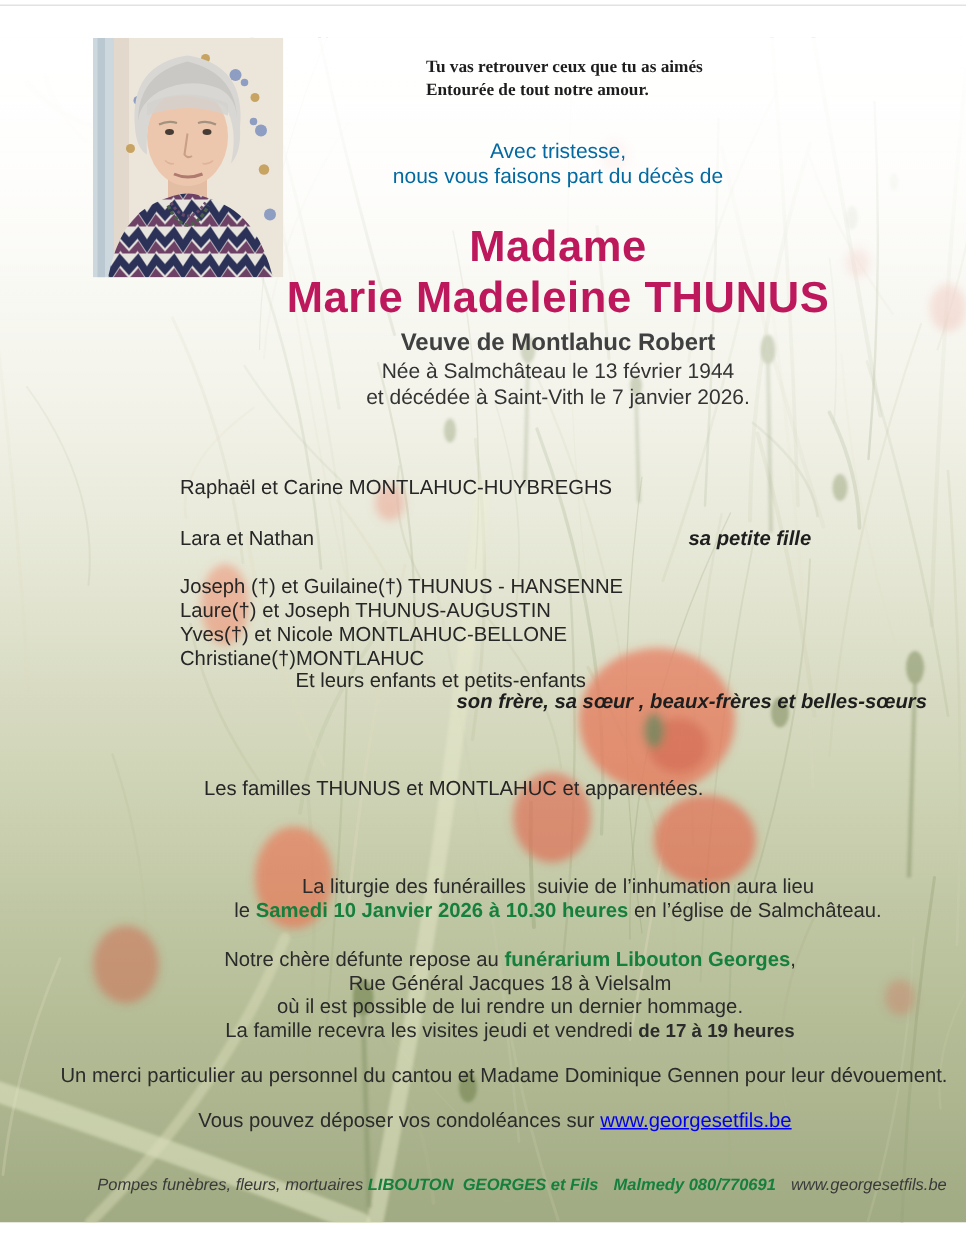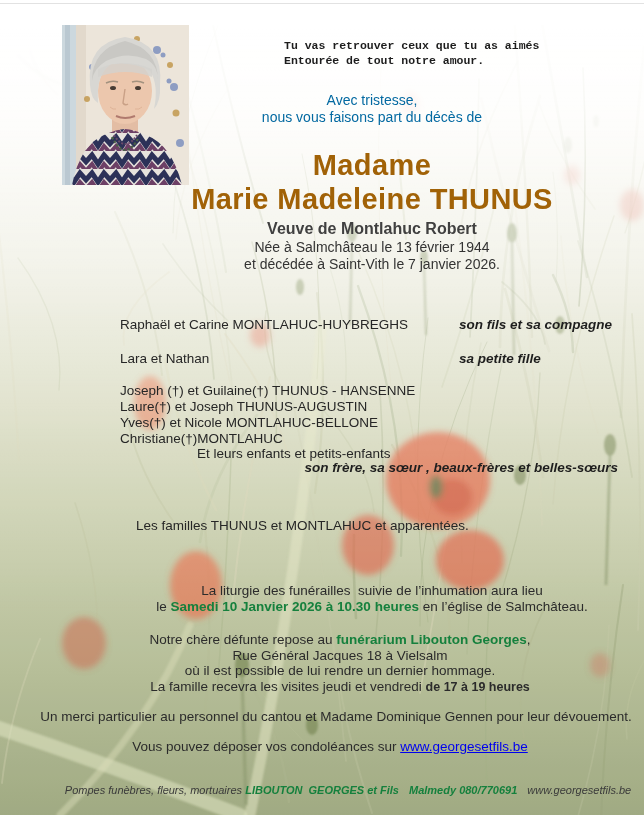--- a/index.html
+++ b/index.html
@@ -15,26 +15,26 @@
   .field { position:absolute; left:0; top:25px; width:644px; height:790px; z-index:0; }
   .field svg { display:block; width:100%; height:100%; }
 
   
   .portrait { position:absolute; left:62px; top:25px; width:127px; height:160px; z-index:2; overflow:hidden; }
   .portrait svg { display:block; width:100%; height:100%; }
 
   
   .txt { position:absolute; z-index:3; }
   .quote {
-    left:284px; top:38px; font-family:Liberation Mono, monospace;
+    left:284px; top:38px; font-family:Liberation Serif, serif;
     font-weight:700; font-size:11.5px; line-height:15px; color:#1d1d1d;
   }
   .col-main { left:100px; right:0; text-align:center; }
   .intro  { top:92px;  font-size:14px; line-height:17px; color:#0369a1; }
-  .title  { top:148px; font-size:29px; line-height:34px; font-weight:700; color:#a16207; letter-spacing:.4px; }
+  .title  { top:148px; font-size:29px; line-height:34px; font-weight:700; color:#be185d; letter-spacing:.4px; }
   .veuve  { top:220px; font-size:16px; font-weight:700; color:#404040; }
   .borndied { top:239px; font-size:14px; line-height:16.5px; color:#333; }
 
   .fam { font-size:13.5px; color:#262626; }
   .fam-row { left:120px; right:0; }
   .fam-row .rel { position:absolute; left:339px; font-weight:700; font-style:italic; color:#1e1e1e; }
   .fam-group { left:120px; top:383px; line-height:16px; }
   .children-note { left:197px; top:446px; }
   .siblings-note { right:26px; top:460px; font-weight:700; font-style:italic; color:#1e1e1e; }
   .families-note { left:136px; top:518px; }
@@ -278,21 +278,20 @@
     <div>Marie Madeleine THUNUS</div>
   </div>
   <div class="txt col-main veuve">Veuve de Montlahuc Robert</div>
   <div class="txt col-main borndied">
     <div>Née à Salmchâteau le 13 février 1944</div>
     <div>et décédée à Saint-Vith le 7 janvier 2026.</div>
   </div>
 
   <div class="txt fam fam-row" style="top:317px">
     <span>Raphaël et Carine MONTLAHUC-HUYBREGHS</span>
-    <span class="rel">son fils et sa compagne</span>
   </div>
   <div class="txt fam fam-row" style="top:351px">
     <span>Lara et Nathan</span>
     <span class="rel">sa petite fille</span>
   </div>
 
   <div class="txt fam fam-group">
     <div>Joseph (†) et Guilaine(†) THUNUS - HANSENNE</div>
     <div>Laure(†) et Joseph THUNUS-AUGUSTIN</div>
     <div>Yves(†) et Nicole MONTLAHUC-BELLONE</div>

